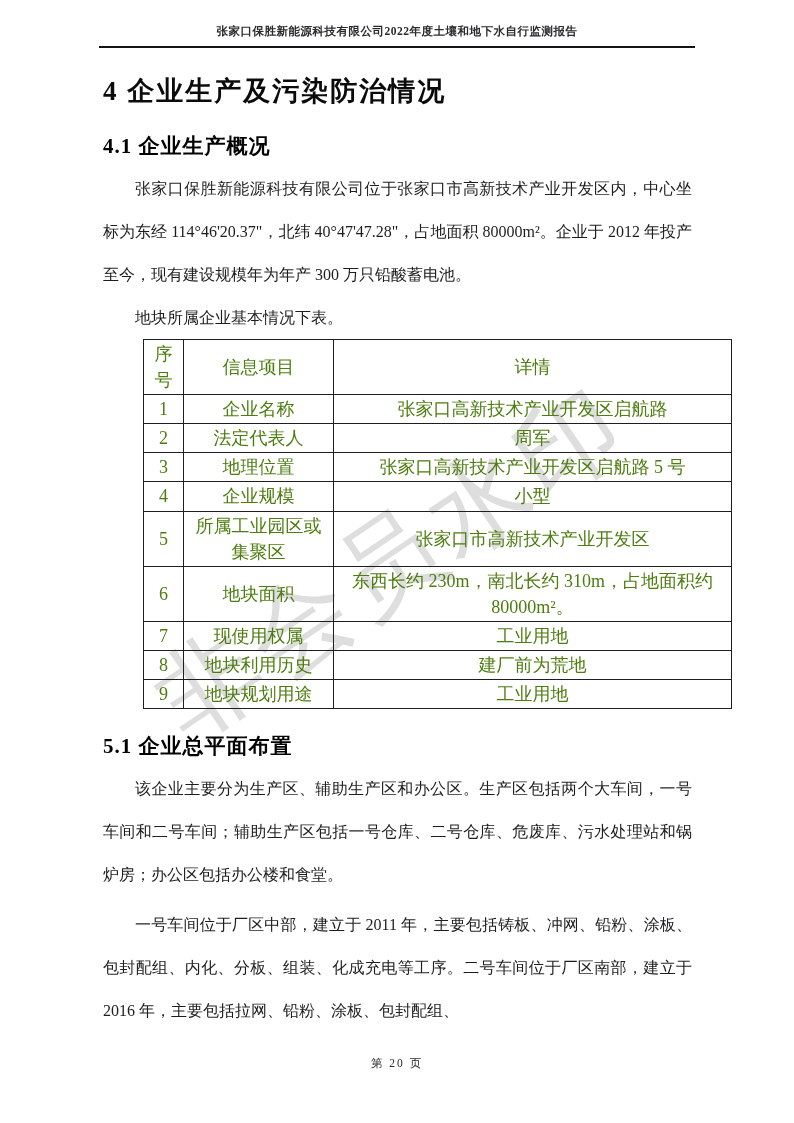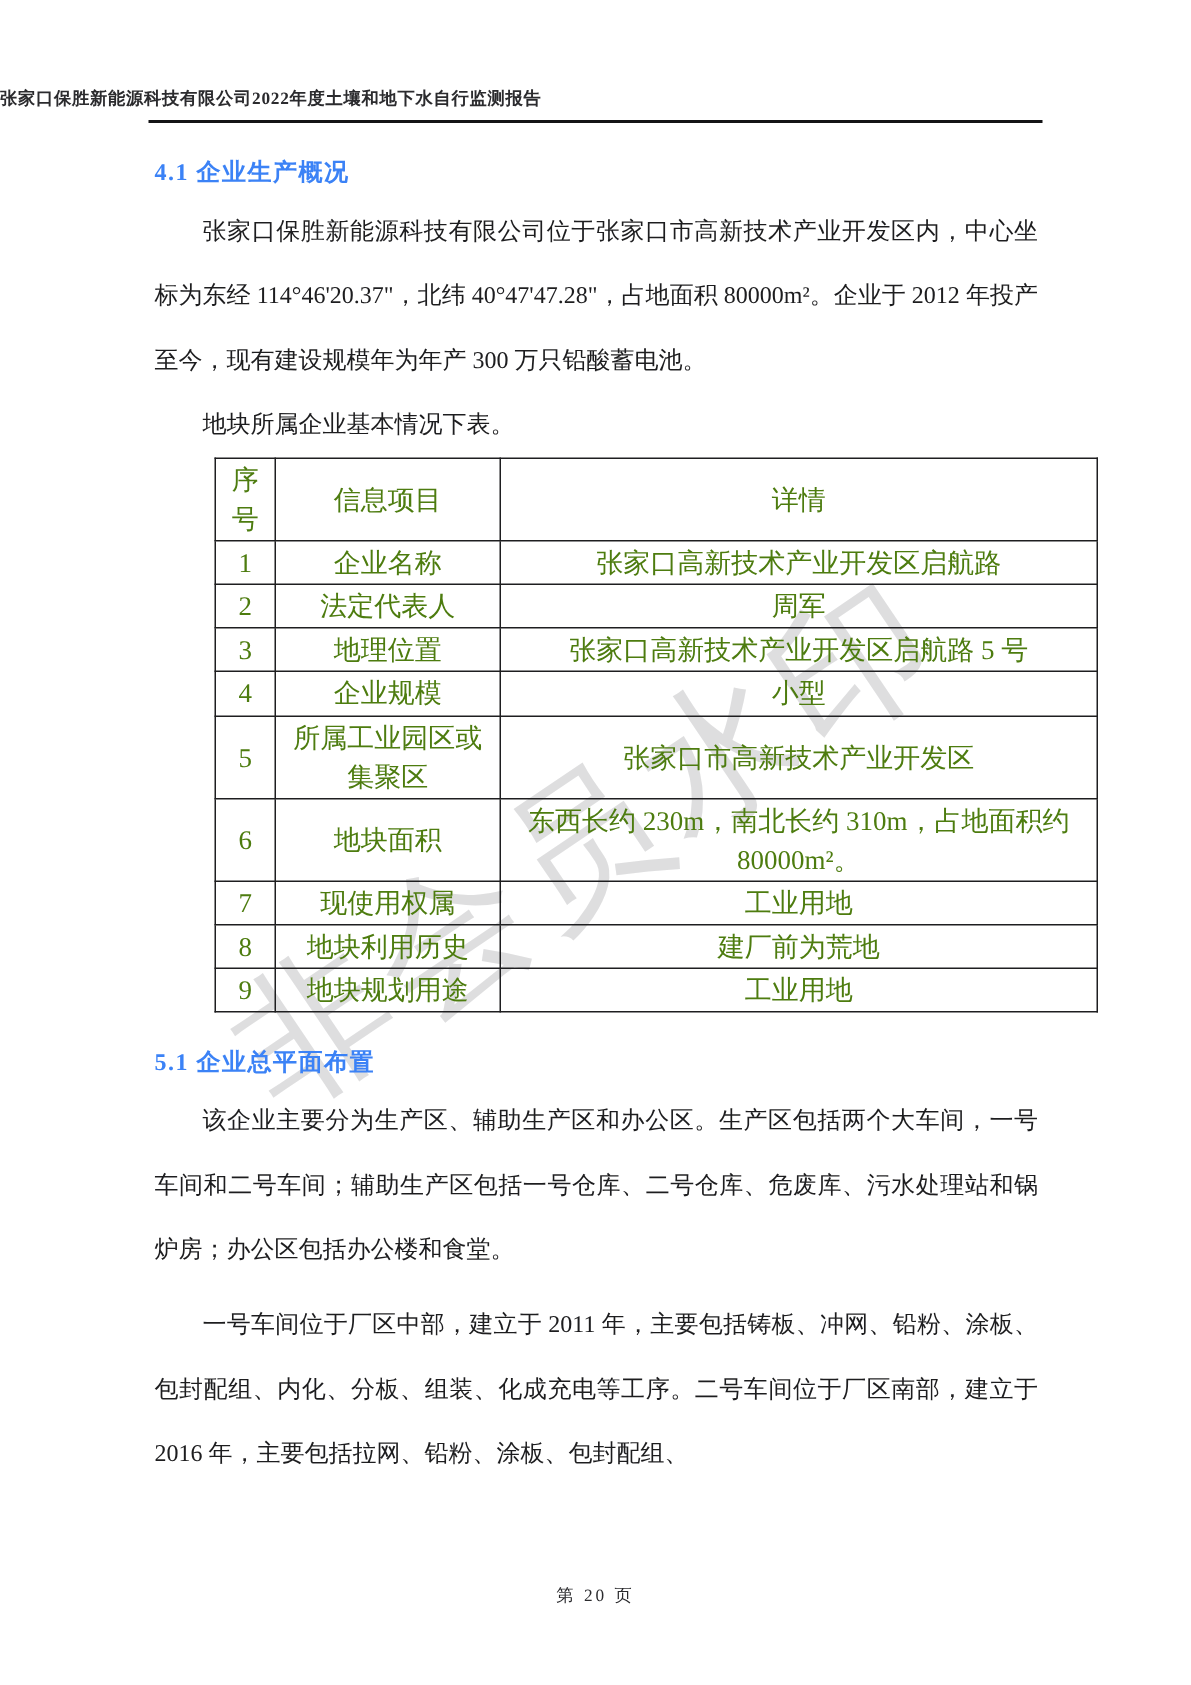--- a/index.html
+++ b/index.html
@@ -22,46 +22,46 @@
     color:#c4c4c6;
     opacity:0.55;
     white-space:nowrap;
     z-index:0;
     font-family:"Liberation Sans", sans-serif;
     user-select:none;
     pointer-events:none;
   }
   .layer { position:relative; z-index:1; }
   .header-text {
-    padding-top:58px;
-    text-align:left;
+    padding-top:24px;
+    text-align:center;
     font-size:11.5px;
     font-weight:bold;
     color:#2b2b2e;
     letter-spacing:0.5px;
   }
   .header-rule {
     border-top:2px solid #141416;
     margin:7px 99px 0 99px;
     height:0;
   }
   .content { margin:0 102px 0 103px; }
   h1.chapter {
     font-size:27px;
     font-weight:bold;
     margin:25px 0 0 0;
     letter-spacing:2px;
     color:#0b0b0c;
   }
   h2.section {
-    font-size:16px;
+    font-size:21px;
     font-weight:bold;
     margin:23px 0 0 0;
     letter-spacing:1px;
-    color:#3b82f6;
+    color:#000000;
   }
   p.body-para {
     font-size:16px;
     line-height:43px;
     text-align:justify;
     text-indent:2em;
     margin:7px 0 0 0;
   }
   p.tight { margin-top:0; }
   .table-caption {
@@ -108,20 +108,21 @@
 <div class="page">
 
   <div class="watermark">非会员水印</div>
 
   <div class="layer">
     <div class="header-text">张家口保胜新能源科技有限公司2022年度土壤和地下水自行监测报告</div>
     <div class="header-rule"></div>
 
     <div class="content">
 
+      <h1 class="chapter">4  企业生产及污染防治情况</h1>
 
       <h2 class="section">4.1  企业生产概况</h2>
 
       <p class="body-para">张家口保胜新能源科技有限公司位于张家口市高新技术产业开发区内，中心坐标为东经 114°46'20.37"，北纬 40°47'47.28"，占地面积 80000m²。企业于 2012 年投产至今，现有建设规模年为年产 300 万只铅酸蓄电池。</p>
 
       <p class="body-para tight">地块所属企业基本情况下表。</p>
 
 
       <table class="info-table">
         <colgroup>

